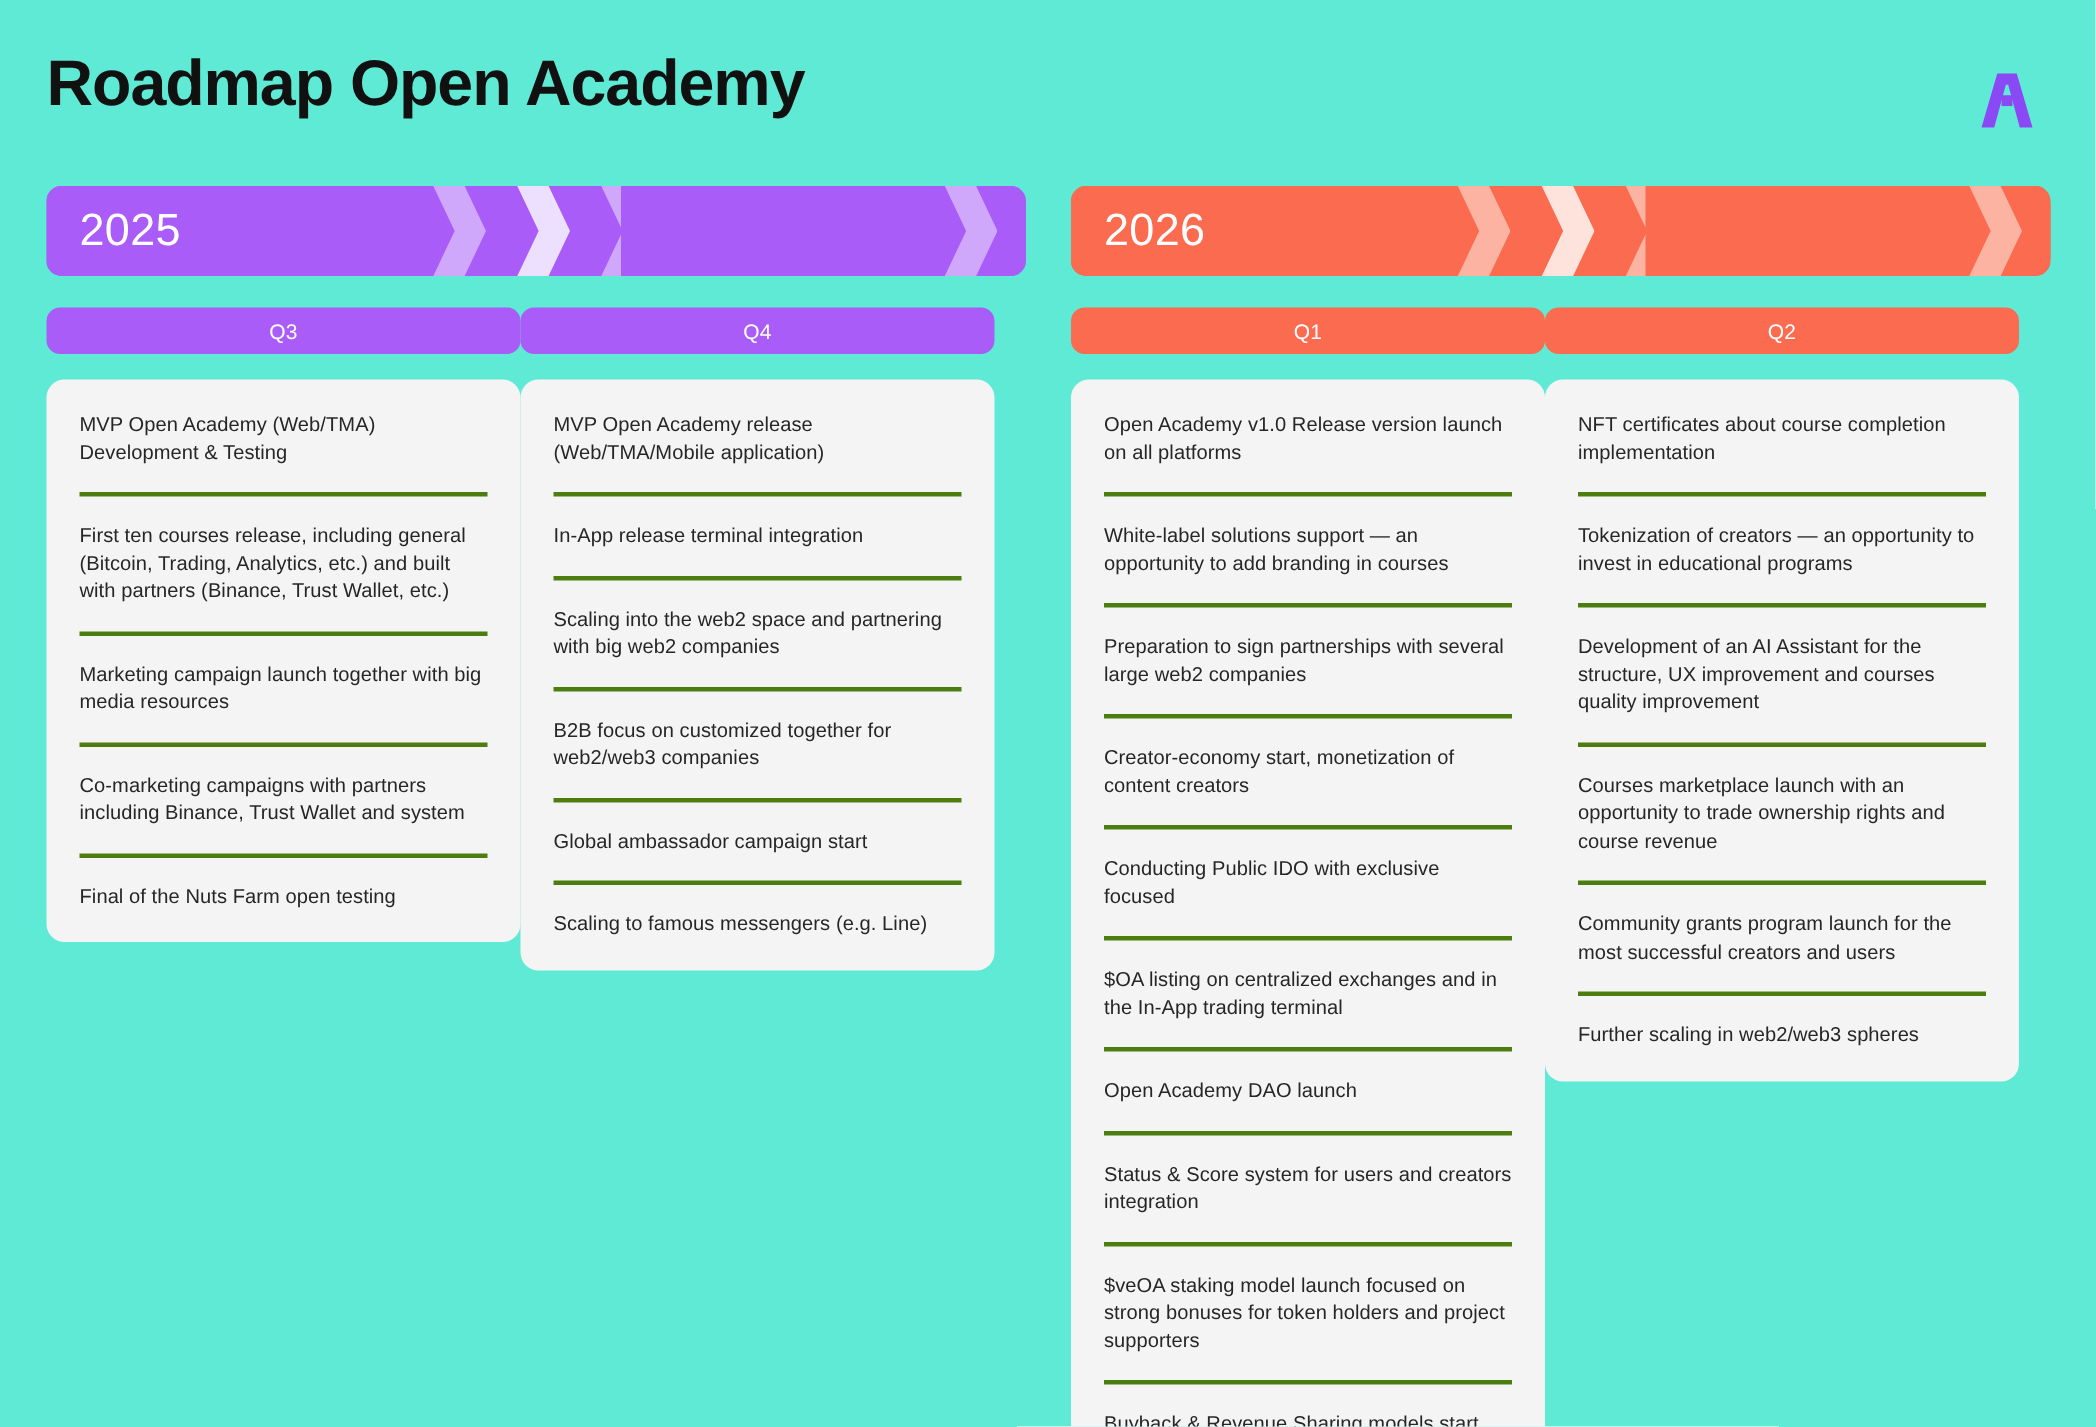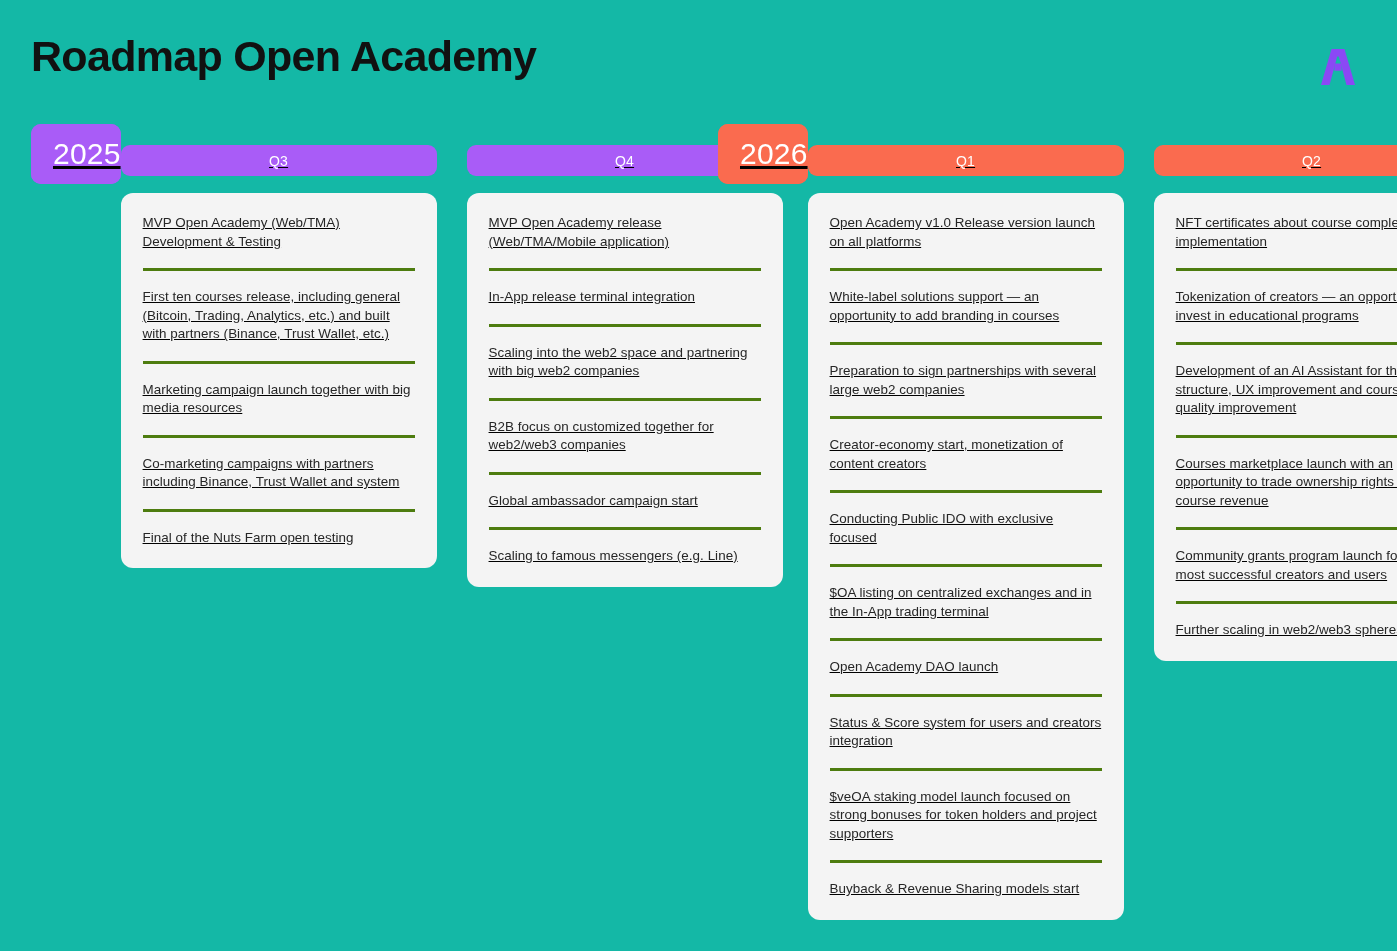--- a/index.html
+++ b/index.html
@@ -9,21 +9,21 @@
     height: 951px;
     background: #ffffff;
     font-family: "Liberation Sans", "DejaVu Sans", sans-serif;
     overflow: hidden;
   }
 
   .page {
     position: relative;
     width: 1397px;
     height: 951px;
-    background: #14b8a6;
+    background: #5eead4;
   }
 
   
   .header {
     position: absolute;
     left: 31px;
     top: 32px;
     right: 31px;
     height: 70px;
   }
@@ -54,22 +54,22 @@
     left: 31px;
     top: 124px;
     width: 1336px;
     height: 800px;
     display: flex;
     gap: 30px;
   }
 
   .year-group {
     display: flex;
+    flex-direction: column;
     width: 657px;
-    text-decoration: underline;
   }
 
   
   .year-banner {
     position: relative;
     height: 60px;
     border-radius: 10px;
     overflow: hidden;
     display: flex;
     align-items: center;
@@ -114,21 +114,20 @@
     z-index: 2;
     top: 0;
     bottom: 0;
     left: 383px;
     width: 200px;
   }
 
   
   .quarters {
     display: flex;
-    gap: 30px;
     margin-top: 21px;
     align-items: flex-start;
   }
 
   .quarter-col {
     width: 316px;
     display: flex;
     flex-direction: column;
   }
 

